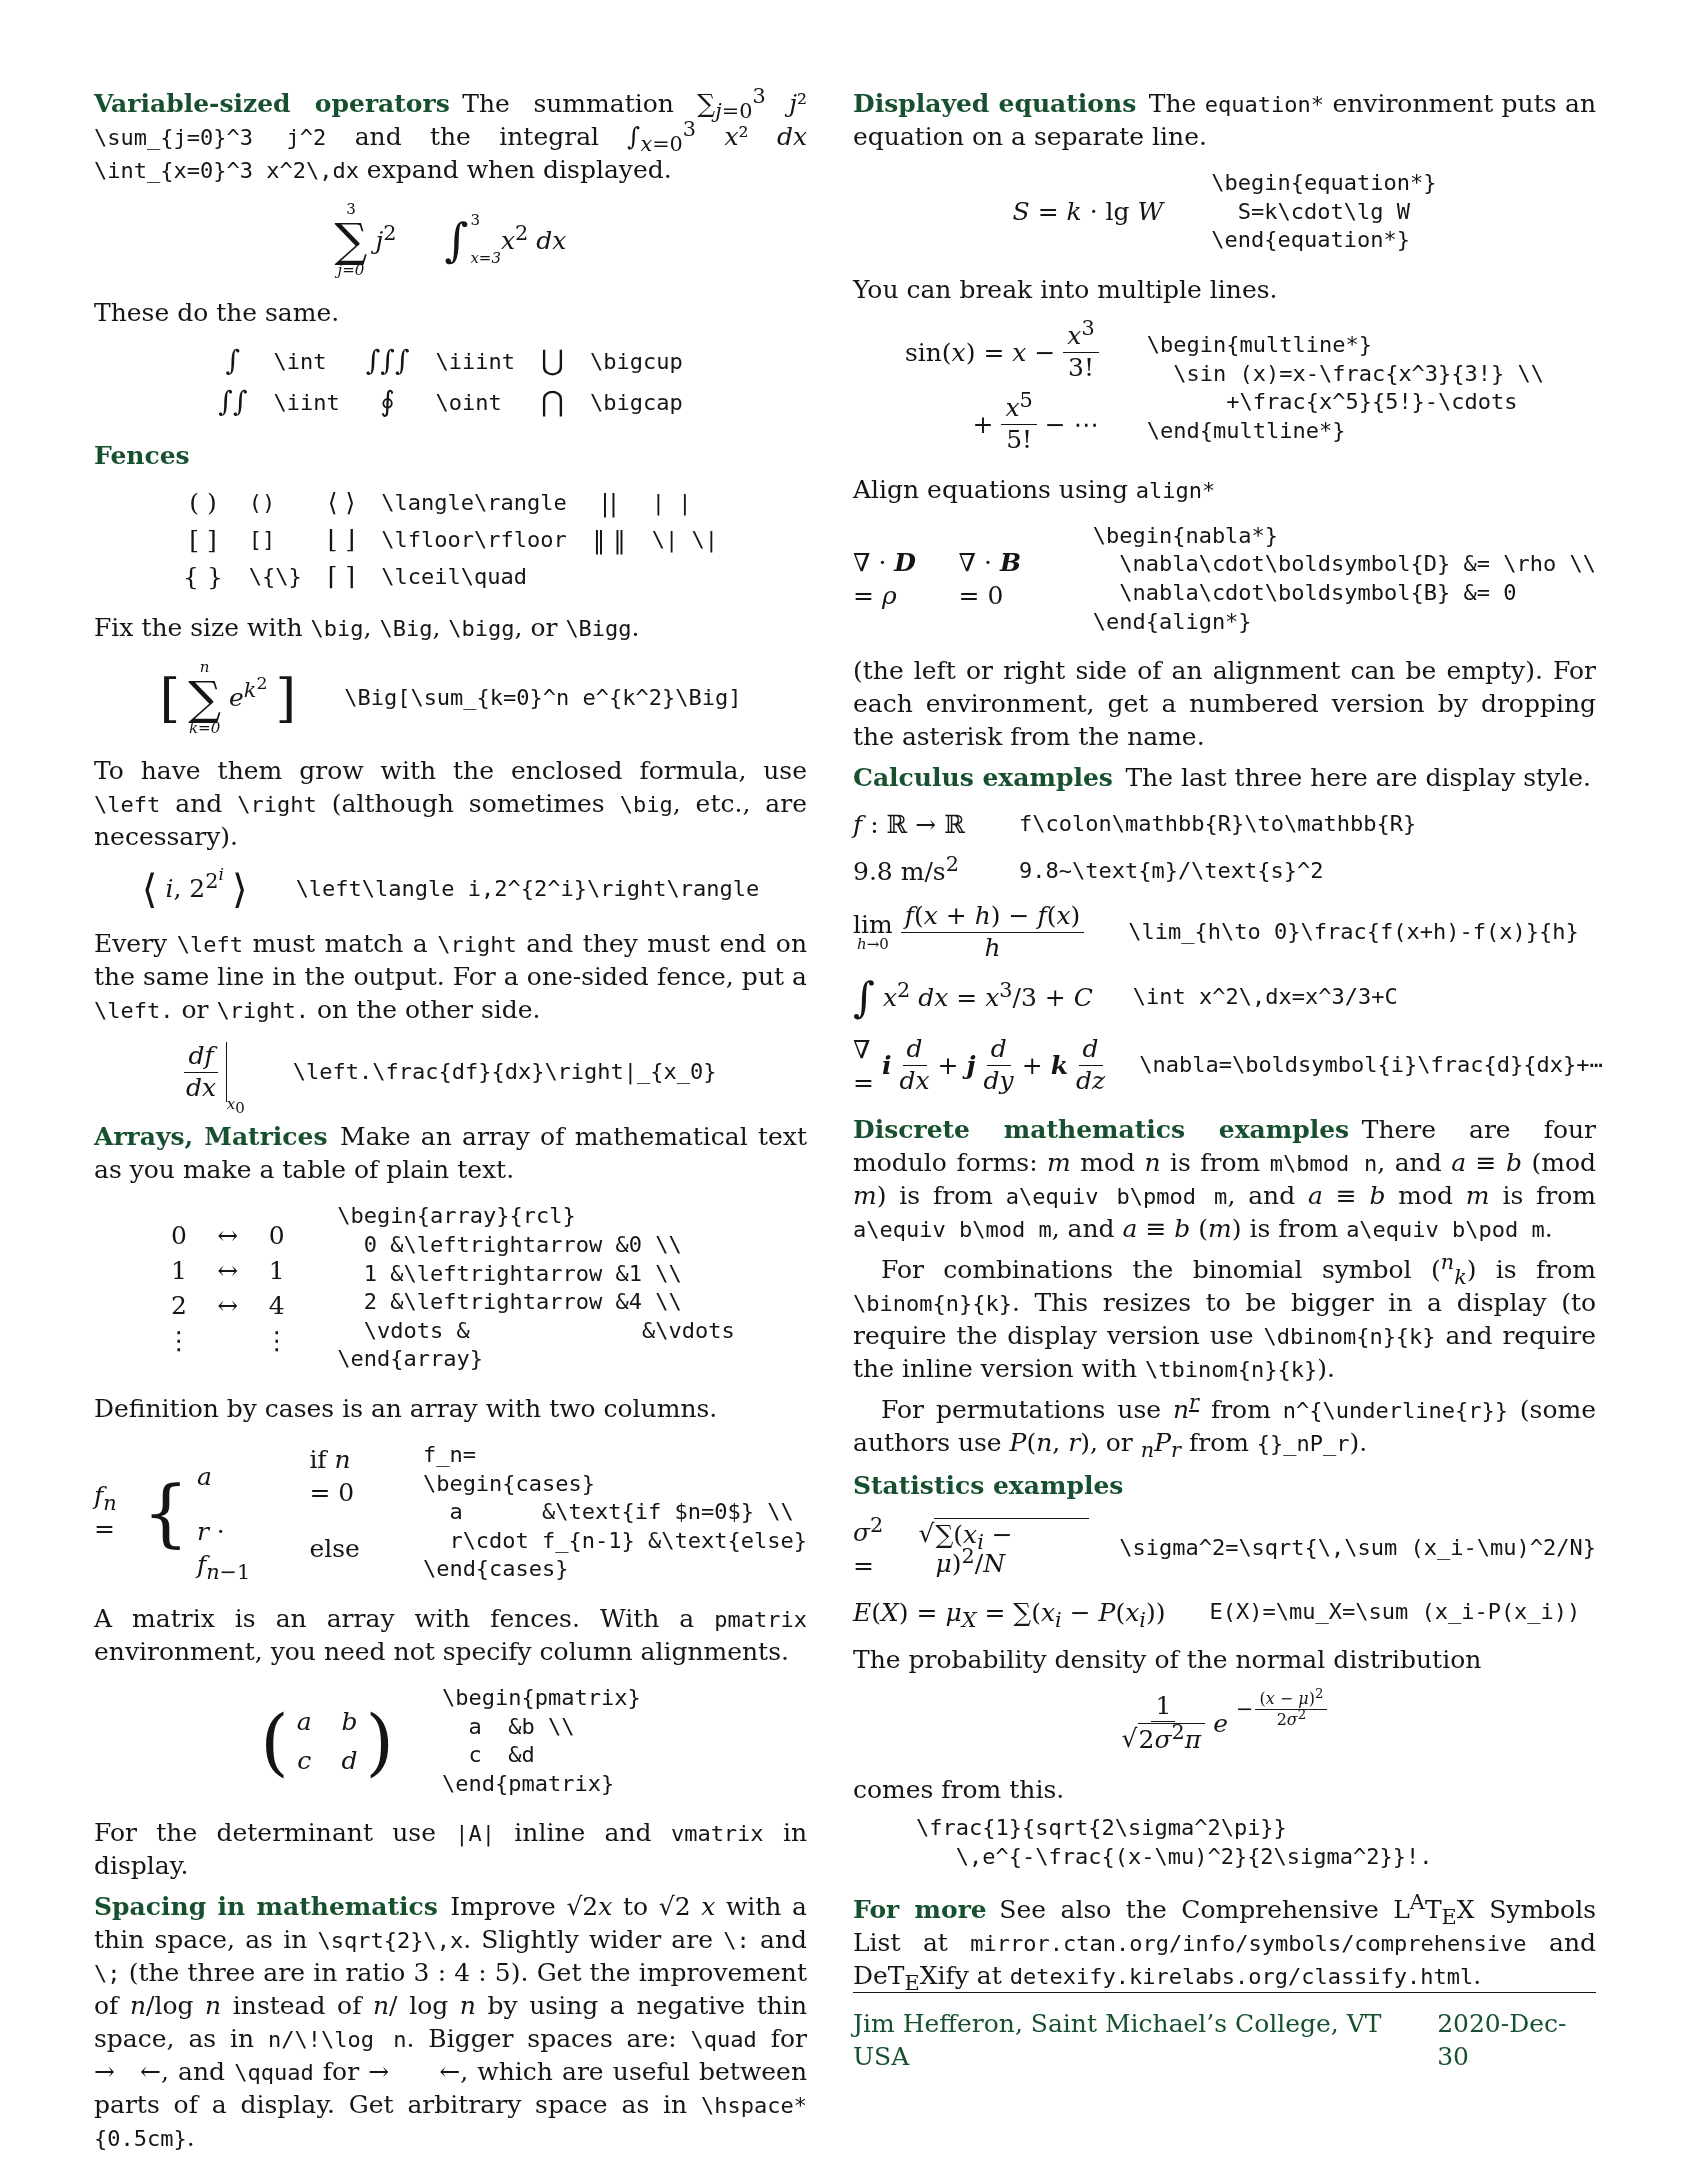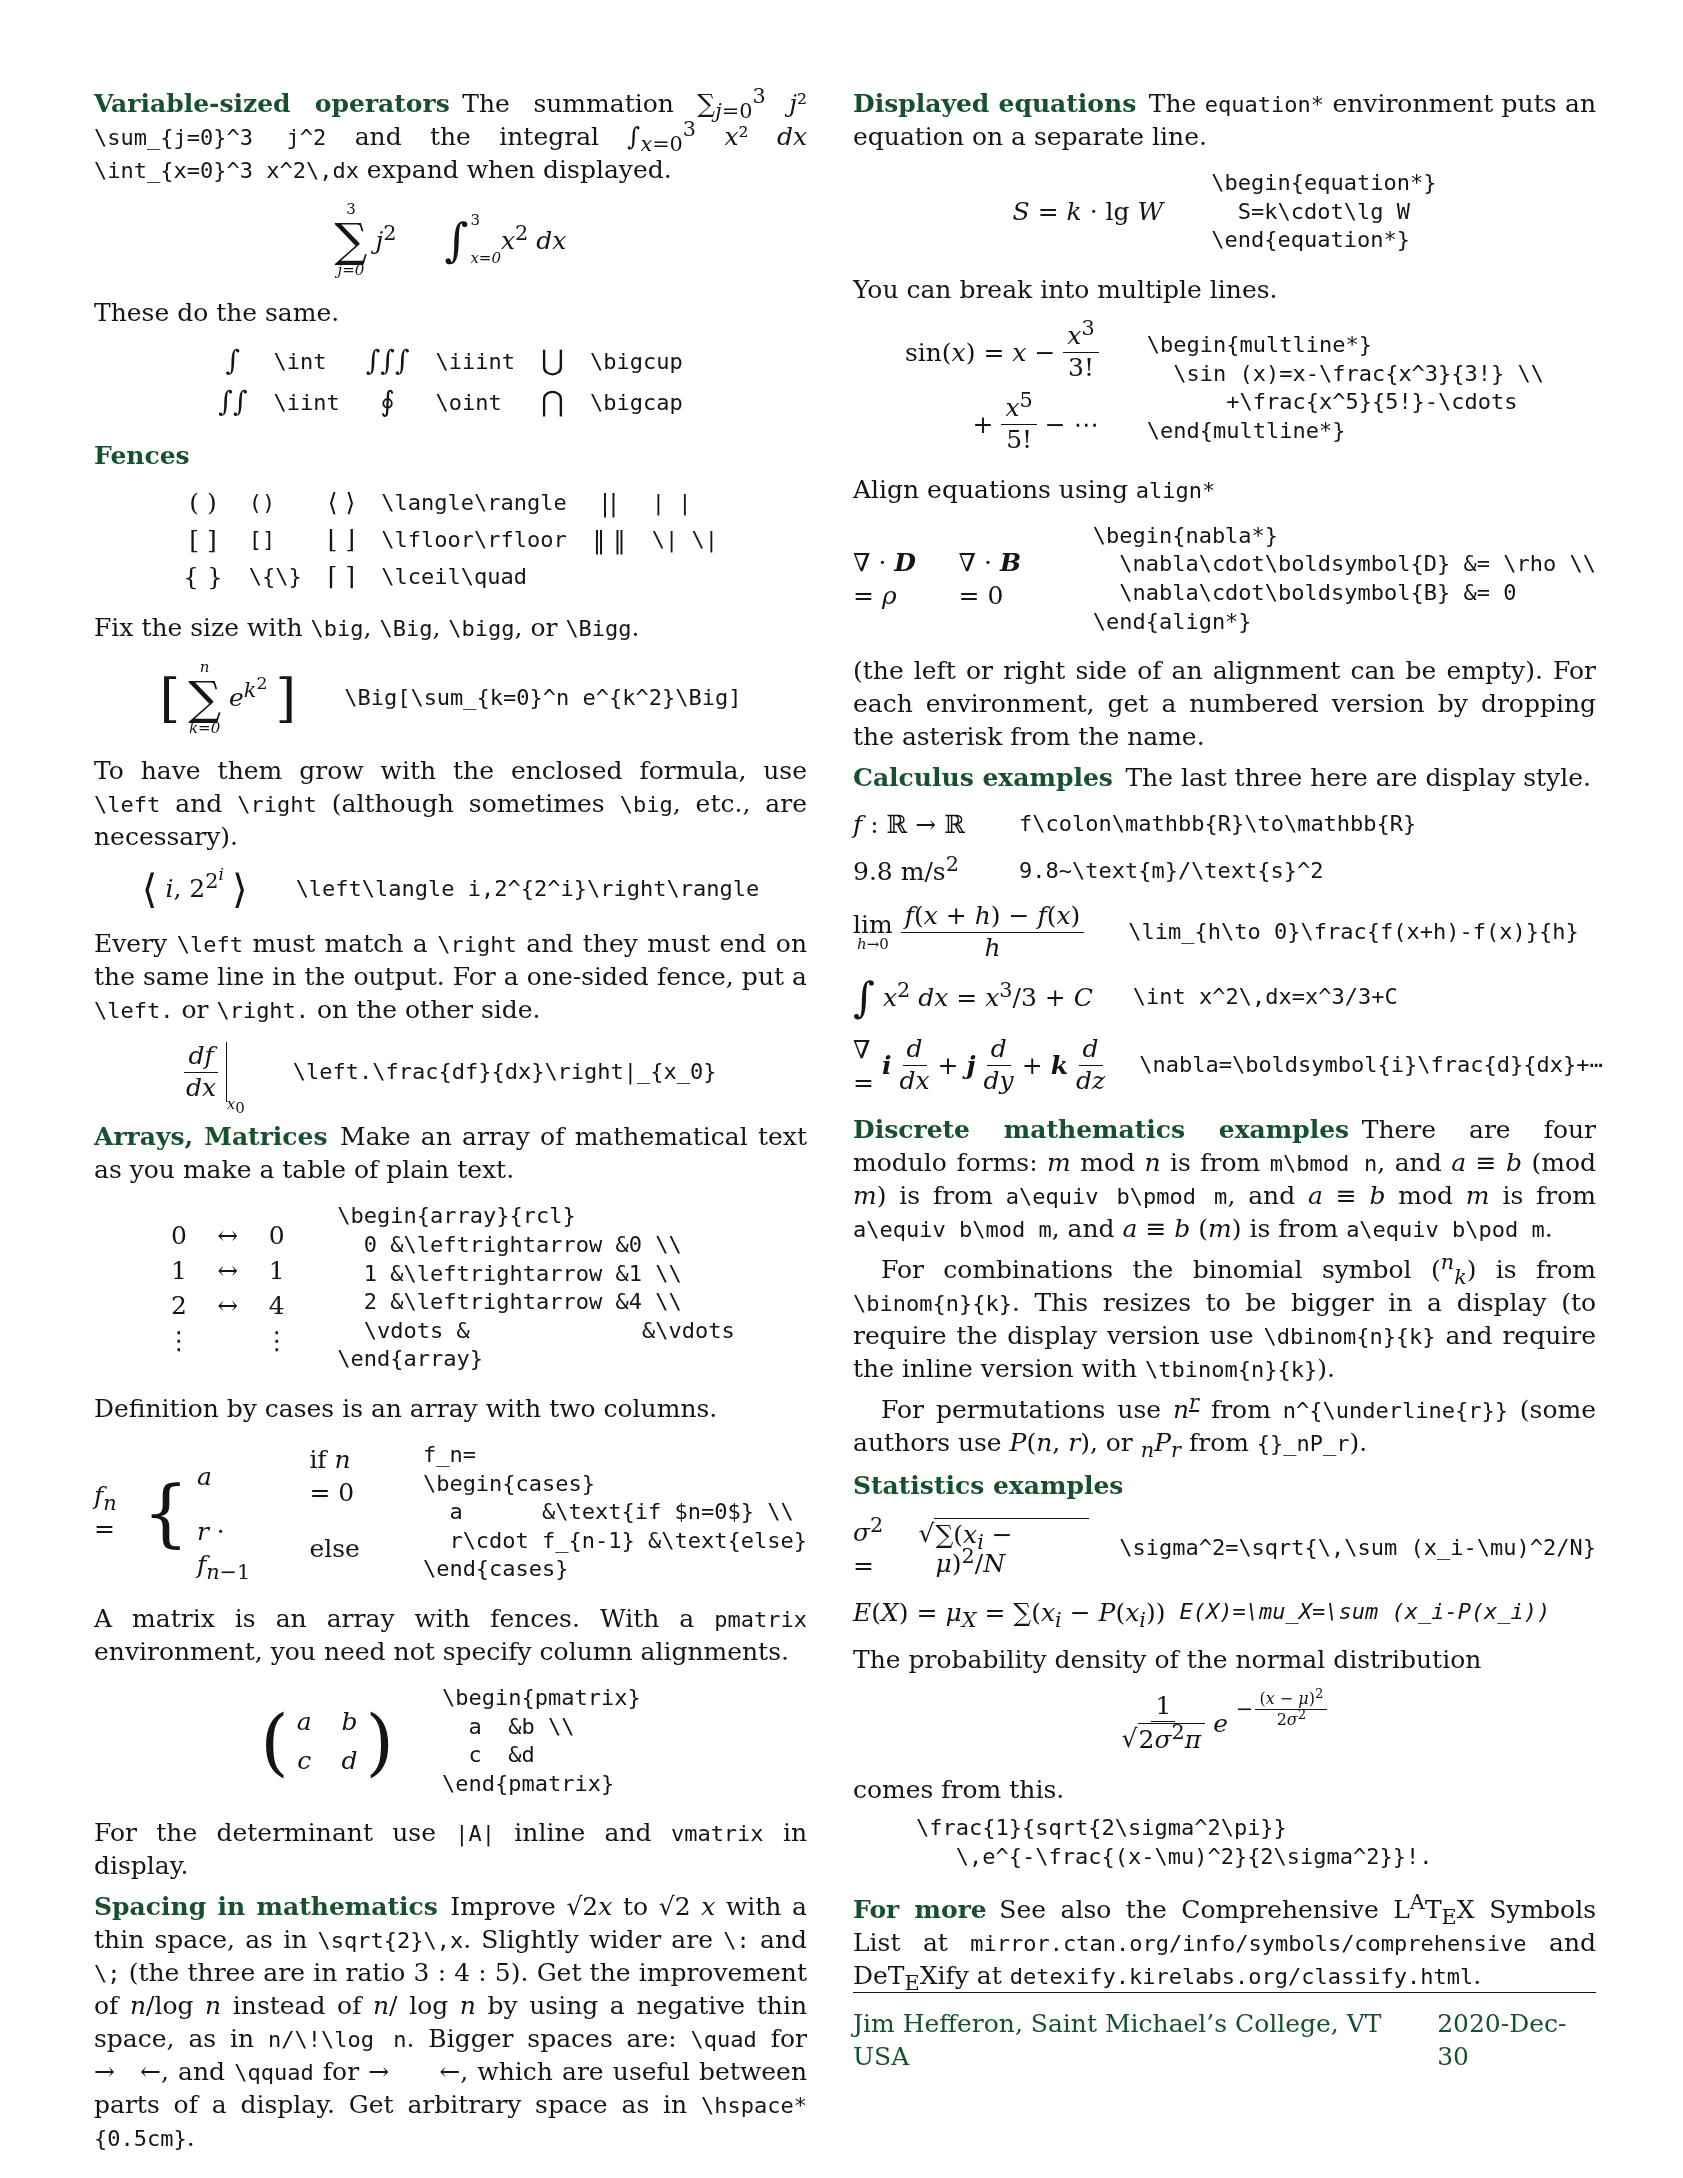--- a/index.html
+++ b/index.html
@@ -71,21 +71,21 @@
         <span class="lt">3</span>
         <span class="op">∑</span>
         <span class="lb"><i>j=0</i></span>
       </span>
       <span><i>j</i><sup>2</sup></span>
     </span>
     <span class="math intwrap">
       <span class="op">∫</span>
       <span class="supsub">
         <span>3</span>
-        <span><i>x=0</i></span>
+        <span><i>x=3</i></span>
       </span>
       <span><i>x</i><sup>2</sup> <i>dx</i></span>
     </span>
   </div>
 
   <p class="p">These do the same.</p>
 
   <div class="grid6 ops">
     <span class="s">∫</span>
     <span class="c">\int</span>
@@ -339,21 +339,21 @@
       <span class="sqrt">
         <span class="rs">√</span>
         <span class="rb">∑(<i>x</i><sub><i>i</i></sub> − <i>μ</i>)<sup>2</sup>/<i>N</i></span>
       </span>
     </span>
     <pre class="code" style="margin-left:16px;">\sigma^2=\sqrt{\,\sum (x_i-\mu)^2/N}</pre>
   </div>
 
   <div class="mrow">
     <span class="math"><i>E</i>(<i>X</i>) = <i>μ</i><sub><i>X</i></sub> = ∑(<i>x</i><sub><i>i</i></sub> − <i>P</i>(<i>x</i><sub><i>i</i></sub>))</span>
-    <pre class="code" style="font-style:italic;">E(X)=\mu_X=\sum (x_i-P(x_i))</pre>
+    <pre class="code" style="margin-left:30px;">E(X)=\mu_X=\sum (x_i-P(x_i))</pre>
   </div>
 
   <p class="p">The probability density of the normal distribution</p>
 
   <div class="disp">
     <span class="math inlineflex">
       <span class="frac">
         <span class="num">1</span>
         <span class="den"><span class="sqrt">
               <span class="rs">√</span>

